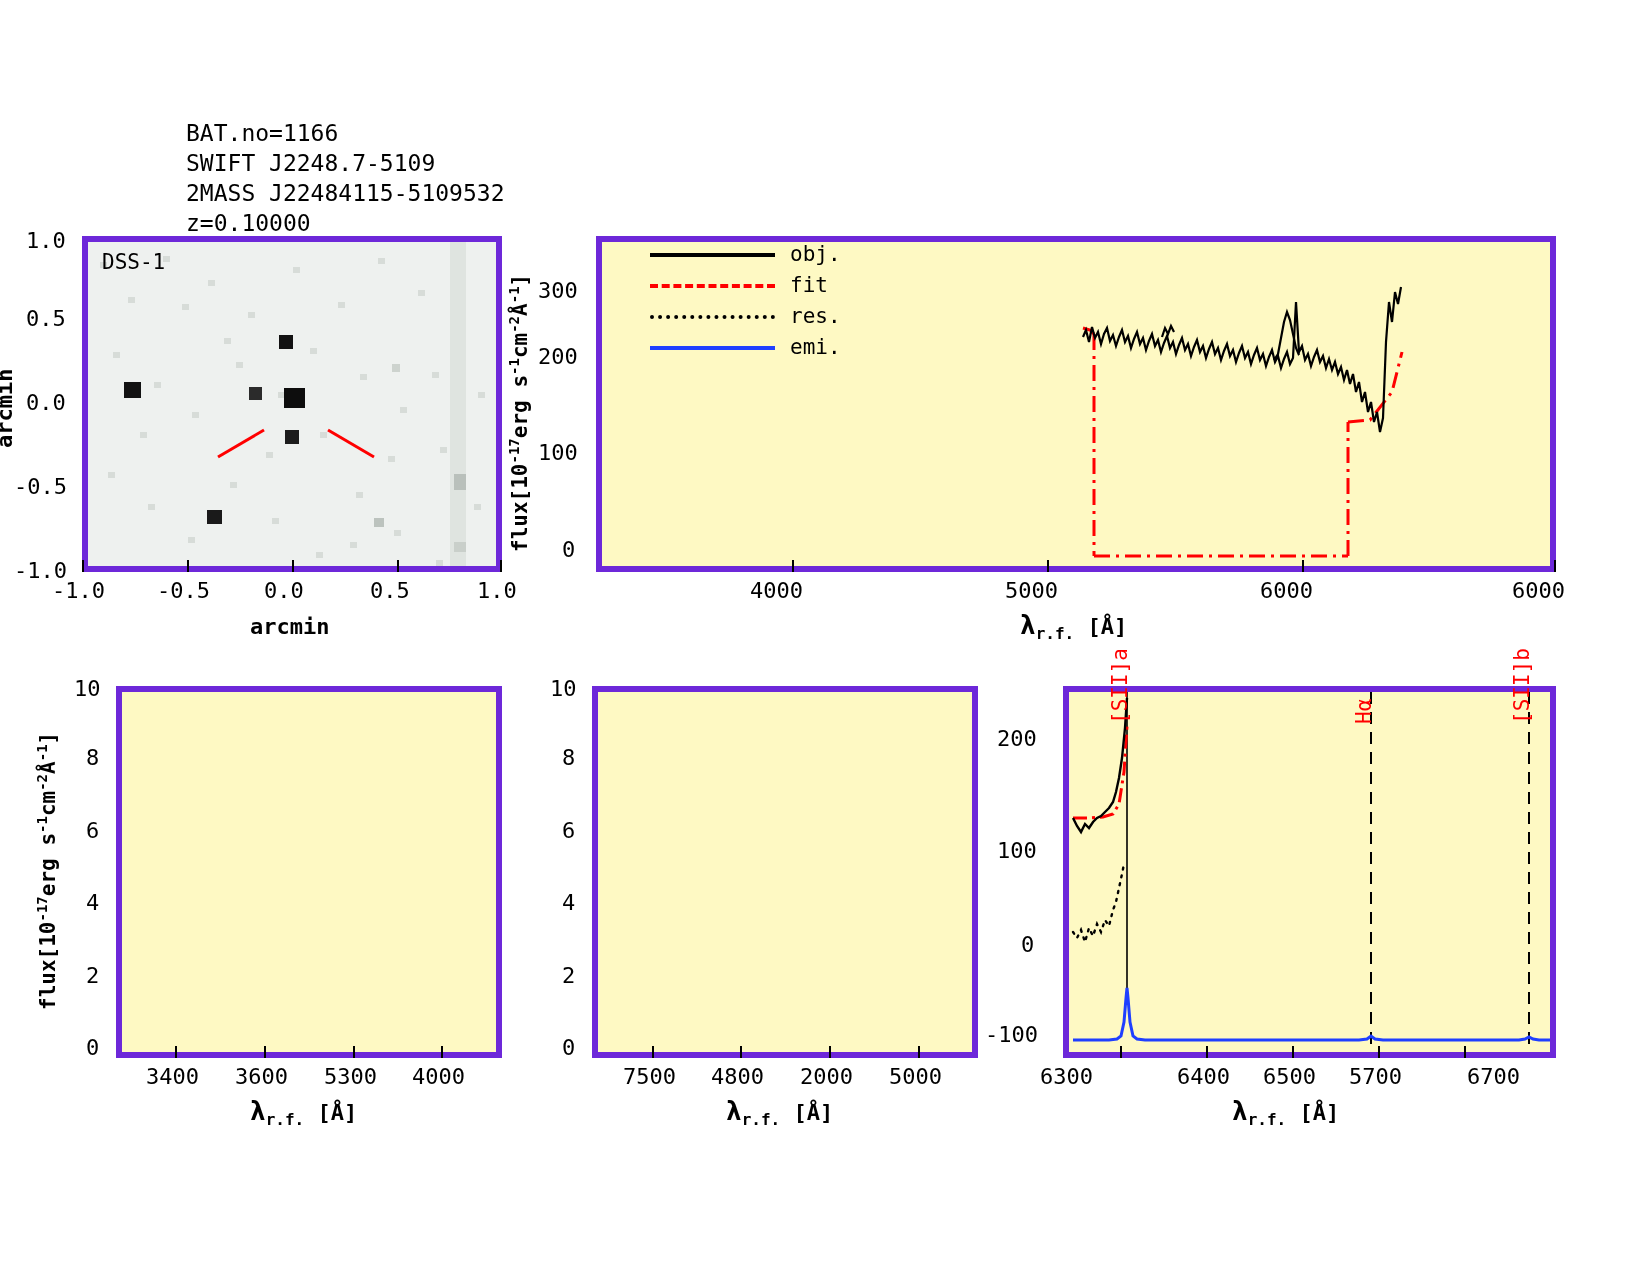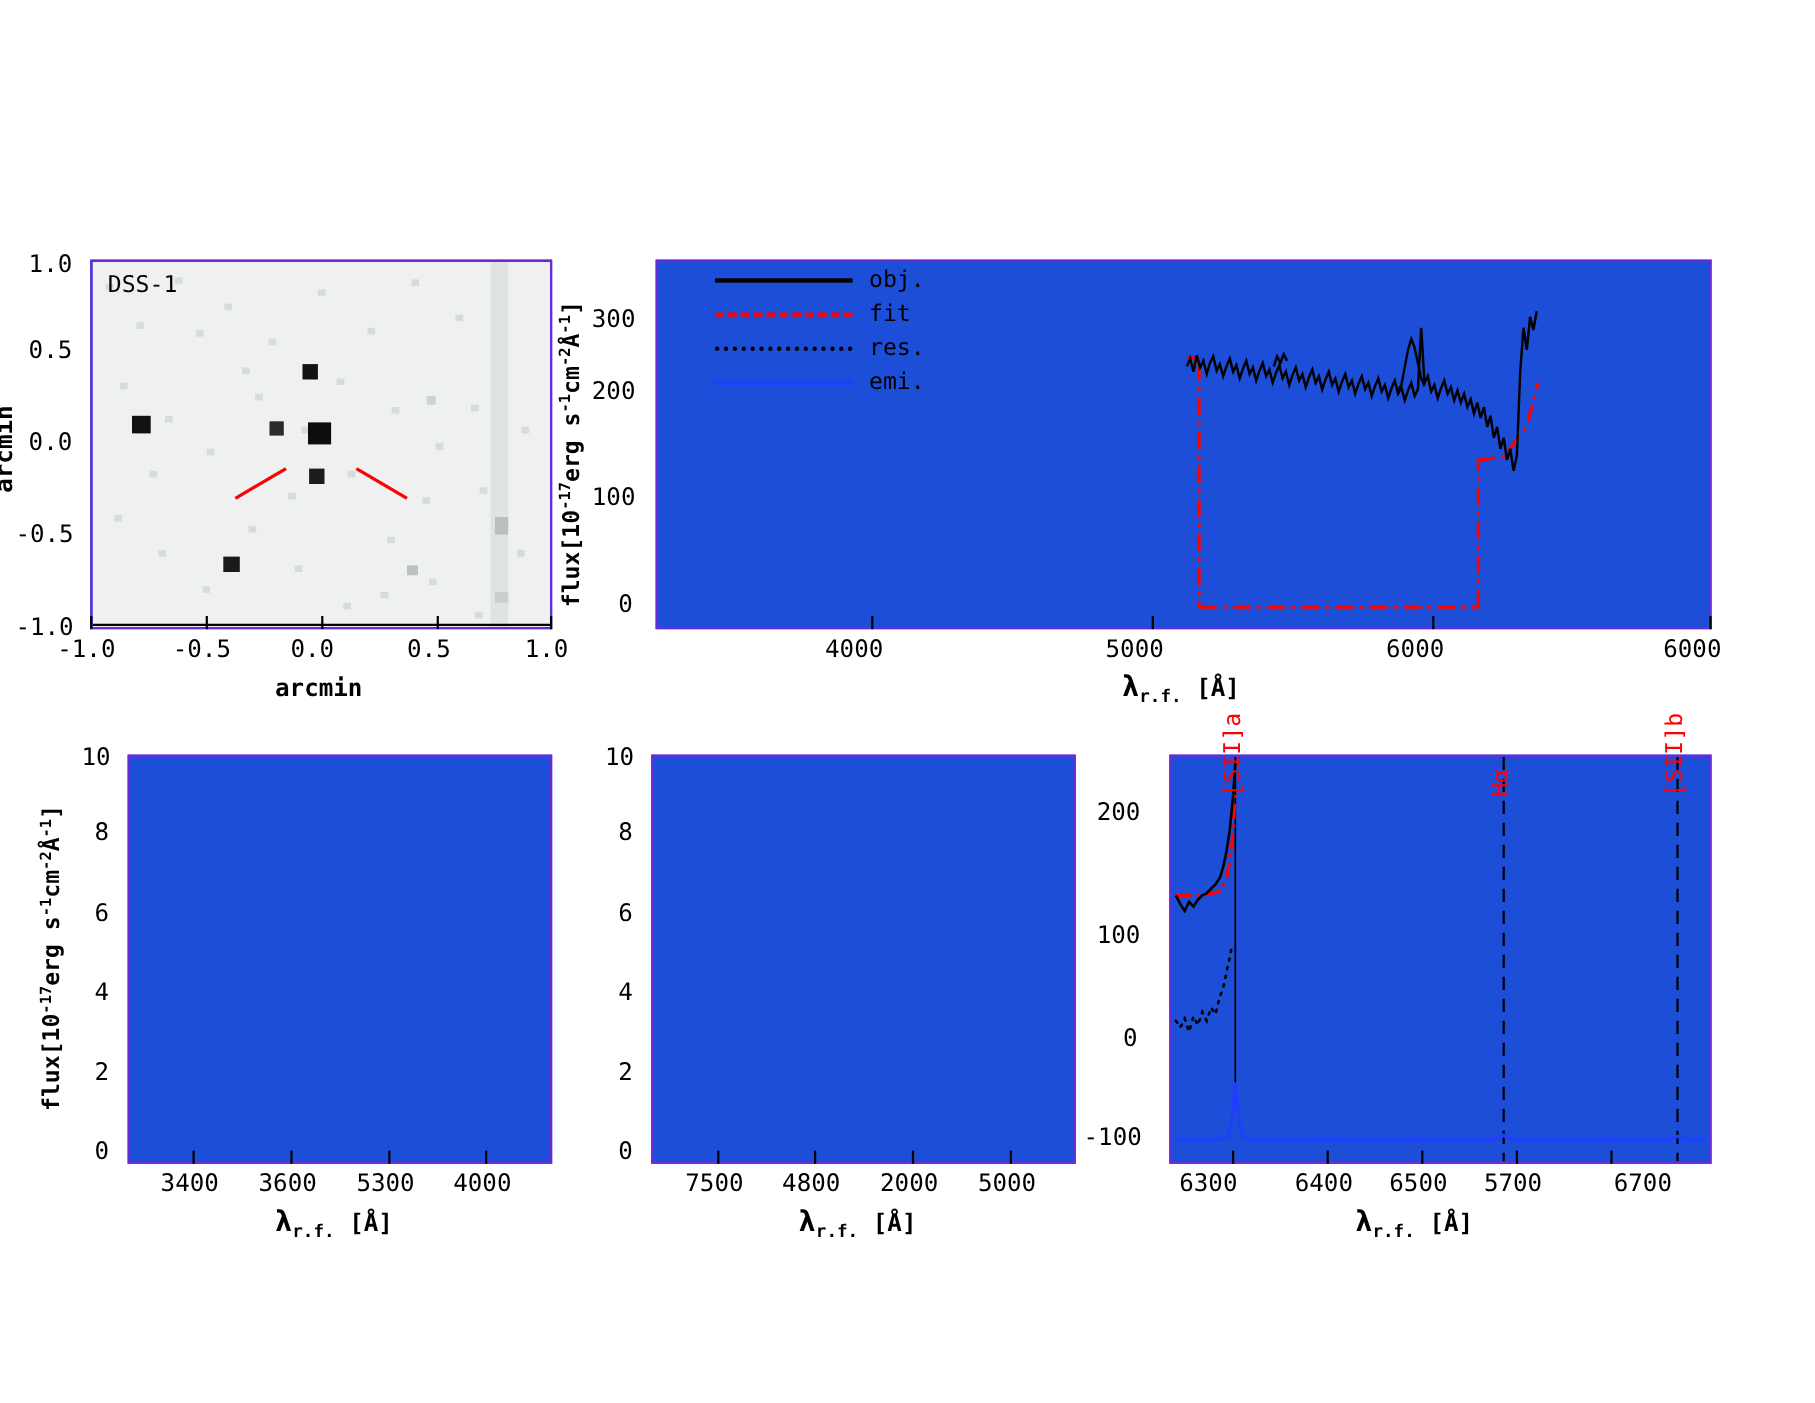--- a/index.html
+++ b/index.html
@@ -3,21 +3,21 @@
 <meta charset="utf-8">
 <style>
   html,body{margin:0;padding:0;background:#ffffff;}
   body{width:1650px;height:1275px;font-family:"DejaVu Sans Mono",monospace;color:#000;position:relative;overflow:hidden;}
   .fig{position:absolute;left:0;top:0;width:1650px;height:1275px;}
 
   .hdr{position:absolute;font-family:"DejaVu Sans Mono",monospace;font-size:23px;line-height:30px;white-space:pre;}
   #header-left{left:186px;top:118px;}
   #header-right{left:1228px;top:160px;}
 
-  .panel{position:absolute;box-sizing:border-box;border:2px solid #6d28d9;background:#1d4ed8;}
+  .panel{position:absolute;box-sizing:border-box;border:6px solid #6d28d9;background:#fef9c3;}
 
   .axlabel{position:absolute;font-family:"DejaVu Sans Mono",monospace;font-size:22px;white-space:nowrap;}
   .tick{position:absolute;font-family:"DejaVu Sans Mono",monospace;font-size:22px;white-space:nowrap;}
   .vlabel{position:absolute;font-family:"DejaVu Sans Mono",monospace;font-size:22px;white-space:nowrap;transform-origin:0 0;transform:rotate(-90deg);}
 
   .tkm{position:absolute;background:#000;}
 
   
   #legend{position:absolute;left:640px;top:240px;font-size:21px;}
   #legend .row{position:relative;height:31px;}
@@ -31,20 +31,24 @@
 
   .emlab{position:absolute;color:#ff0000;font-family:"DejaVu Sans Mono",monospace;font-size:21px;transform-origin:0 0;transform:rotate(-90deg);white-space:nowrap;}
 
   .dsslab{position:absolute;font-family:"DejaVu Sans Mono",monospace;font-size:21px;}
 </style>
 </head>
 <body>
 
 <div class="fig">
 
+  <div class="hdr" id="header-left">BAT.no=1166
+SWIFT J2248.7-5109
+2MASS J22484115-5109532
+z=0.10000</div>
 
   <div class="panel" style="left:82px;top:236px;width:420px;height:336px;overflow:hidden;">
     <svg width="416" height="332" viewBox="0 0 416 332" style="display:block;">
       <rect x="0" y="0" width="416" height="332" fill="#eef1ef"></rect>
       <g fill="#d7dcd8">
         <rect x="12" y="20" width="7" height="6"></rect>
           <rect x="40" y="55" width="7" height="6"></rect>
         <rect x="75" y="14" width="7" height="6"></rect>
           <rect x="120" y="38" width="7" height="6"></rect>
         <rect x="160" y="70" width="7" height="6"></rect>
@@ -242,21 +246,21 @@
 
   <div class="emlab" style="left:1108px;top:724px;">[SII]a</div>
   <div class="emlab" style="left:1352px;top:724px;">Hα</div>
   <div class="emlab" style="left:1510px;top:724px;">[SII]b</div>
 
   <div class="tkm" style="left:1120px;top:1046px;width:2px;height:12px;"></div>
   <div class="tkm" style="left:1206px;top:1046px;width:2px;height:12px;"></div>
   <div class="tkm" style="left:1292px;top:1046px;width:2px;height:12px;"></div>
   <div class="tkm" style="left:1378px;top:1046px;width:2px;height:12px;"></div>
   <div class="tkm" style="left:1464px;top:1046px;width:2px;height:12px;"></div>
-  <div class="tick" style="left:1072px;top:1064px;">6300</div>
+  <div class="tick" style="left:1040px;top:1064px;">6300</div>
   <div class="tick" style="left:1177px;top:1064px;">6400</div>
   <div class="tick" style="left:1263px;top:1064px;">6500</div>
   <div class="tick" style="left:1349px;top:1064px;">5700</div>
   <div class="tick" style="left:1435px;top:1064px;margin-left:32px;">6700</div>
   <div class="tick" style="left:985px;top:1022px;">-100</div>
   <div class="tick" style="left:1021px;top:932px;">0</div>
   <div class="tick" style="left:997px;top:838px;">100</div>
   <div class="tick" style="left:997px;top:726px;">200</div>
   <div class="axlabel" style="left:1232px;top:1096px;font-weight:bold;">
     <span style="font-size:26px;">λ</span><sub style="font-size:16px;">r.f.</sub> [<span style="font-size:22px;">Å</span>]

